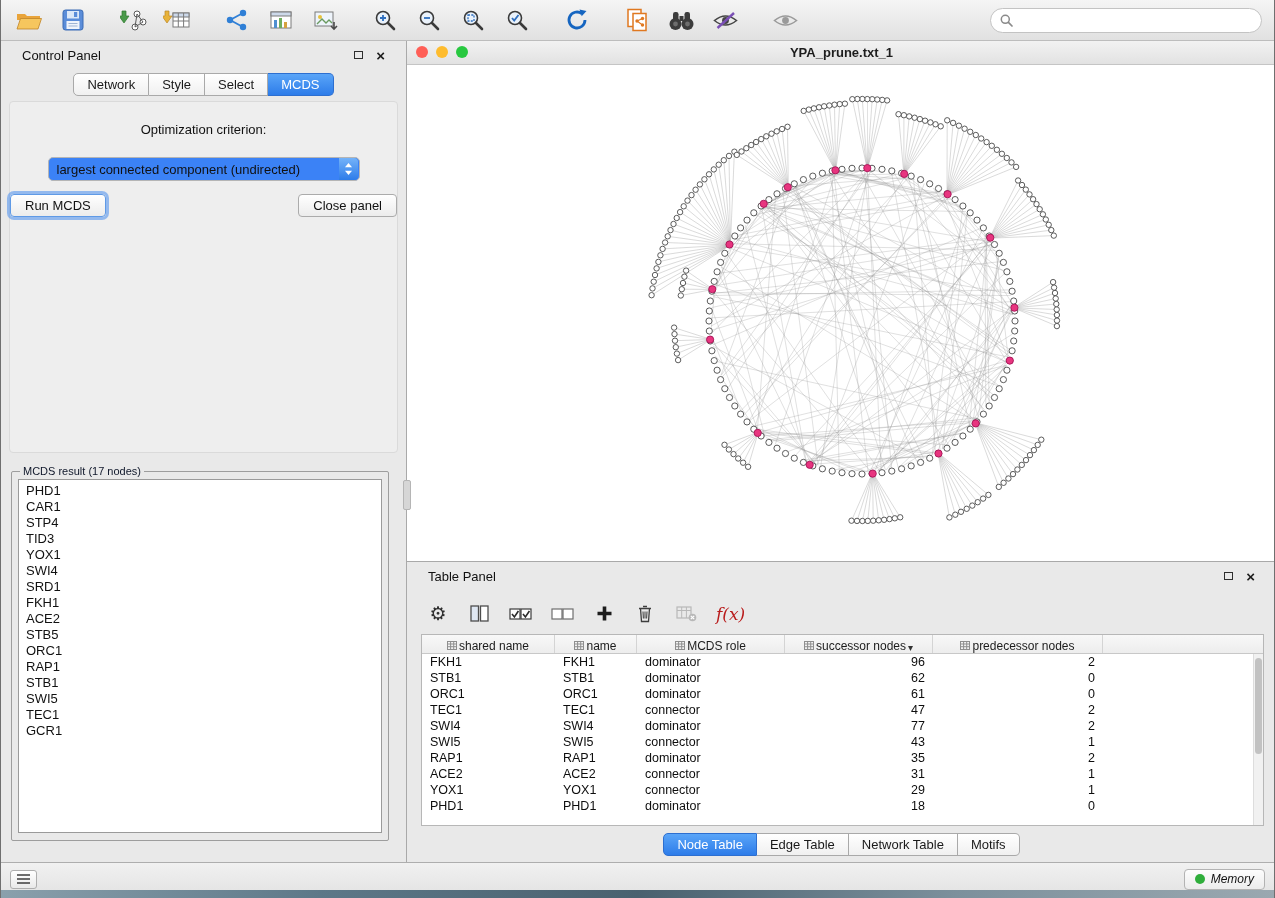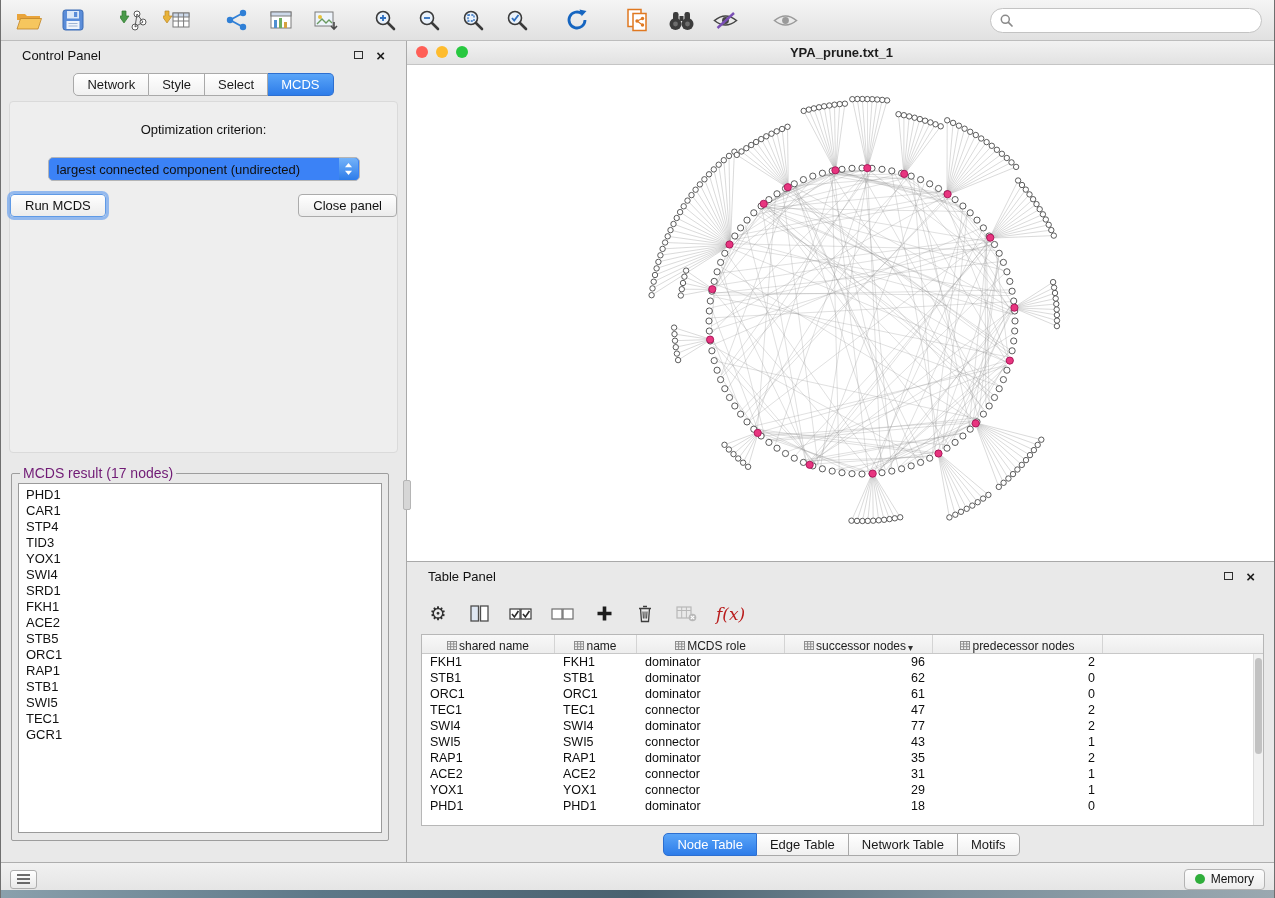--- a/index.html
+++ b/index.html
@@ -27,21 +27,21 @@
   .seg-tab.active { background:linear-gradient(#5aa5f8,#2d7ce9); color:#fff; border-color:#2d6fd0; }
   #cp-upper { margin:5px 8px 0; background:#eeeeee; border:1px solid #dadada; border-radius:4px; height:352px; padding-top:20px; }
   #opt-label { text-align:center; font-size:13px; color:#111; }
   .combo { width:312px; height:24px; margin:20px auto 0; background:#3b82f6; border:1px solid #b5b5b5; border-radius:5px; display:flex; align-items:center; position:relative; }
   .combo-text { flex:1; font-size:13px; color:#111; padding:0 8px; white-space:nowrap; overflow:hidden; }
   .combo-arrows { width:19px; height:22px; margin-right:1px; border-radius:0 4px 4px 0; background:linear-gradient(#74b3f9,#2d7ce9); display:flex; align-items:center; justify-content:center; }
   #cp-buttons { display:flex; justify-content:space-between; gap:14px; margin-top:13px; }
   .btn { font-size:13px; padding:3px 14px; background:linear-gradient(#ffffff,#ececec); border:1px solid #ababab; border-radius:4px; color:#111; }
   .btn.focus-ring { box-shadow:0 0 0 3px rgba(72,142,239,0.55); border-color:#5f9ae6; }
   #mcds-fieldset { position:absolute; left:10px; right:17px; top:424px; bottom:21px; border:1px solid #9d9d9d; border-radius:2px; padding:2px 6px 7px; background:#e9e9e9; }
-  #mcds-fieldset legend { font-size:14px; color:#701a75; padding:0 3px; margin-left:2px; }
+  #mcds-fieldset legend { font-size:11px; color:#0f172a; padding:0 3px; margin-left:2px; }
   #mcds-list { width:100%; height:100%; background:#fff; border:1px solid #9a9a9a; overflow:hidden; padding:3px 0 0 7px; }
   .mcds-item { font-size:13px; line-height:16px; color:#111; }
 
   
   #network-window { position:absolute; top:41px; left:406px; width:869px; height:520px; background:#fff; }
   #network-titlebar { height:24px; background:linear-gradient(#f2f2f2,#e2e2e2); border-bottom:1px solid #c5c5c5; display:flex; align-items:center; padding:0 9px; position:relative; }
   .traffic { width:12px; height:12px; border-radius:50%; margin-right:8px; display:inline-block; }
   #network-title { position:absolute; left:0; right:0; text-align:center; font-size:13px; font-weight:bold; color:#1d1d1d; pointer-events:none; }
   #network-view { position:relative; width:869px; height:495px; background:#fff; overflow:hidden; }
 
@@ -61,21 +61,21 @@
   .th.filler { border-right:none; }
   .sort-arrow { font-size:10px; color:#333; }
   .tr { height:16px; }
   .td { font-size:12.5px; color:#0d0d0d; padding:0 8px; line-height:16px; white-space:nowrap; overflow:hidden; }
   .td.c3, .td.c4 { text-align:right; }
   #tp-scroll { position:absolute; right:0; top:19px; bottom:0; width:10px; background:#f1f1f1; border-left:1px solid #ddd; }
   #tp-thumb { position:absolute; left:1px; right:1px; top:4px; height:96px; background:#c2c2c2; border-radius:4px; }
   #tp-tabs { position:absolute; left:0; right:0; bottom:6px; display:flex; justify-content:center; }
 
   
-  #status-bar { position:absolute; top:862px; left:0; width:100%; height:28px; background:linear-gradient(#f1f1f1,#e3e3e3); border-top:1px solid #aeaeae; display:flex; align-items:center; padding:16px 9px; }
+  #status-bar { position:absolute; top:862px; left:0; width:100%; height:28px; background:linear-gradient(#f1f1f1,#e3e3e3); border-top:1px solid #aeaeae; display:flex; align-items:center; padding:16px 9px;font-style:italic; }
   #menu-toggle { width:27px; height:19px; border:1px solid #aeaeae; border-radius:3px; background:linear-gradient(#fff,#e9e9e9); display:flex; align-items:center; justify-content:center; }
   #memory-button { margin-left:auto; height:21px; border:1px solid #b3b3b3; border-radius:4px; background:linear-gradient(#fdfdfd,#ececec); display:flex; align-items:center; gap:6px; padding:0 10px; font-size:12px; color:#111; }
   #memory-dot { width:10px; height:10px; border-radius:50%; display:inline-block; }
   #desktop-strip { position:absolute; top:890px; left:0; width:100%; height:8px; background:linear-gradient(90deg,#8aa0ac,#5d7888,#49616f,#7c909c,#9aa8b0); }
 </style>
 </head>
 <body>
 
 <div id="app">
 

